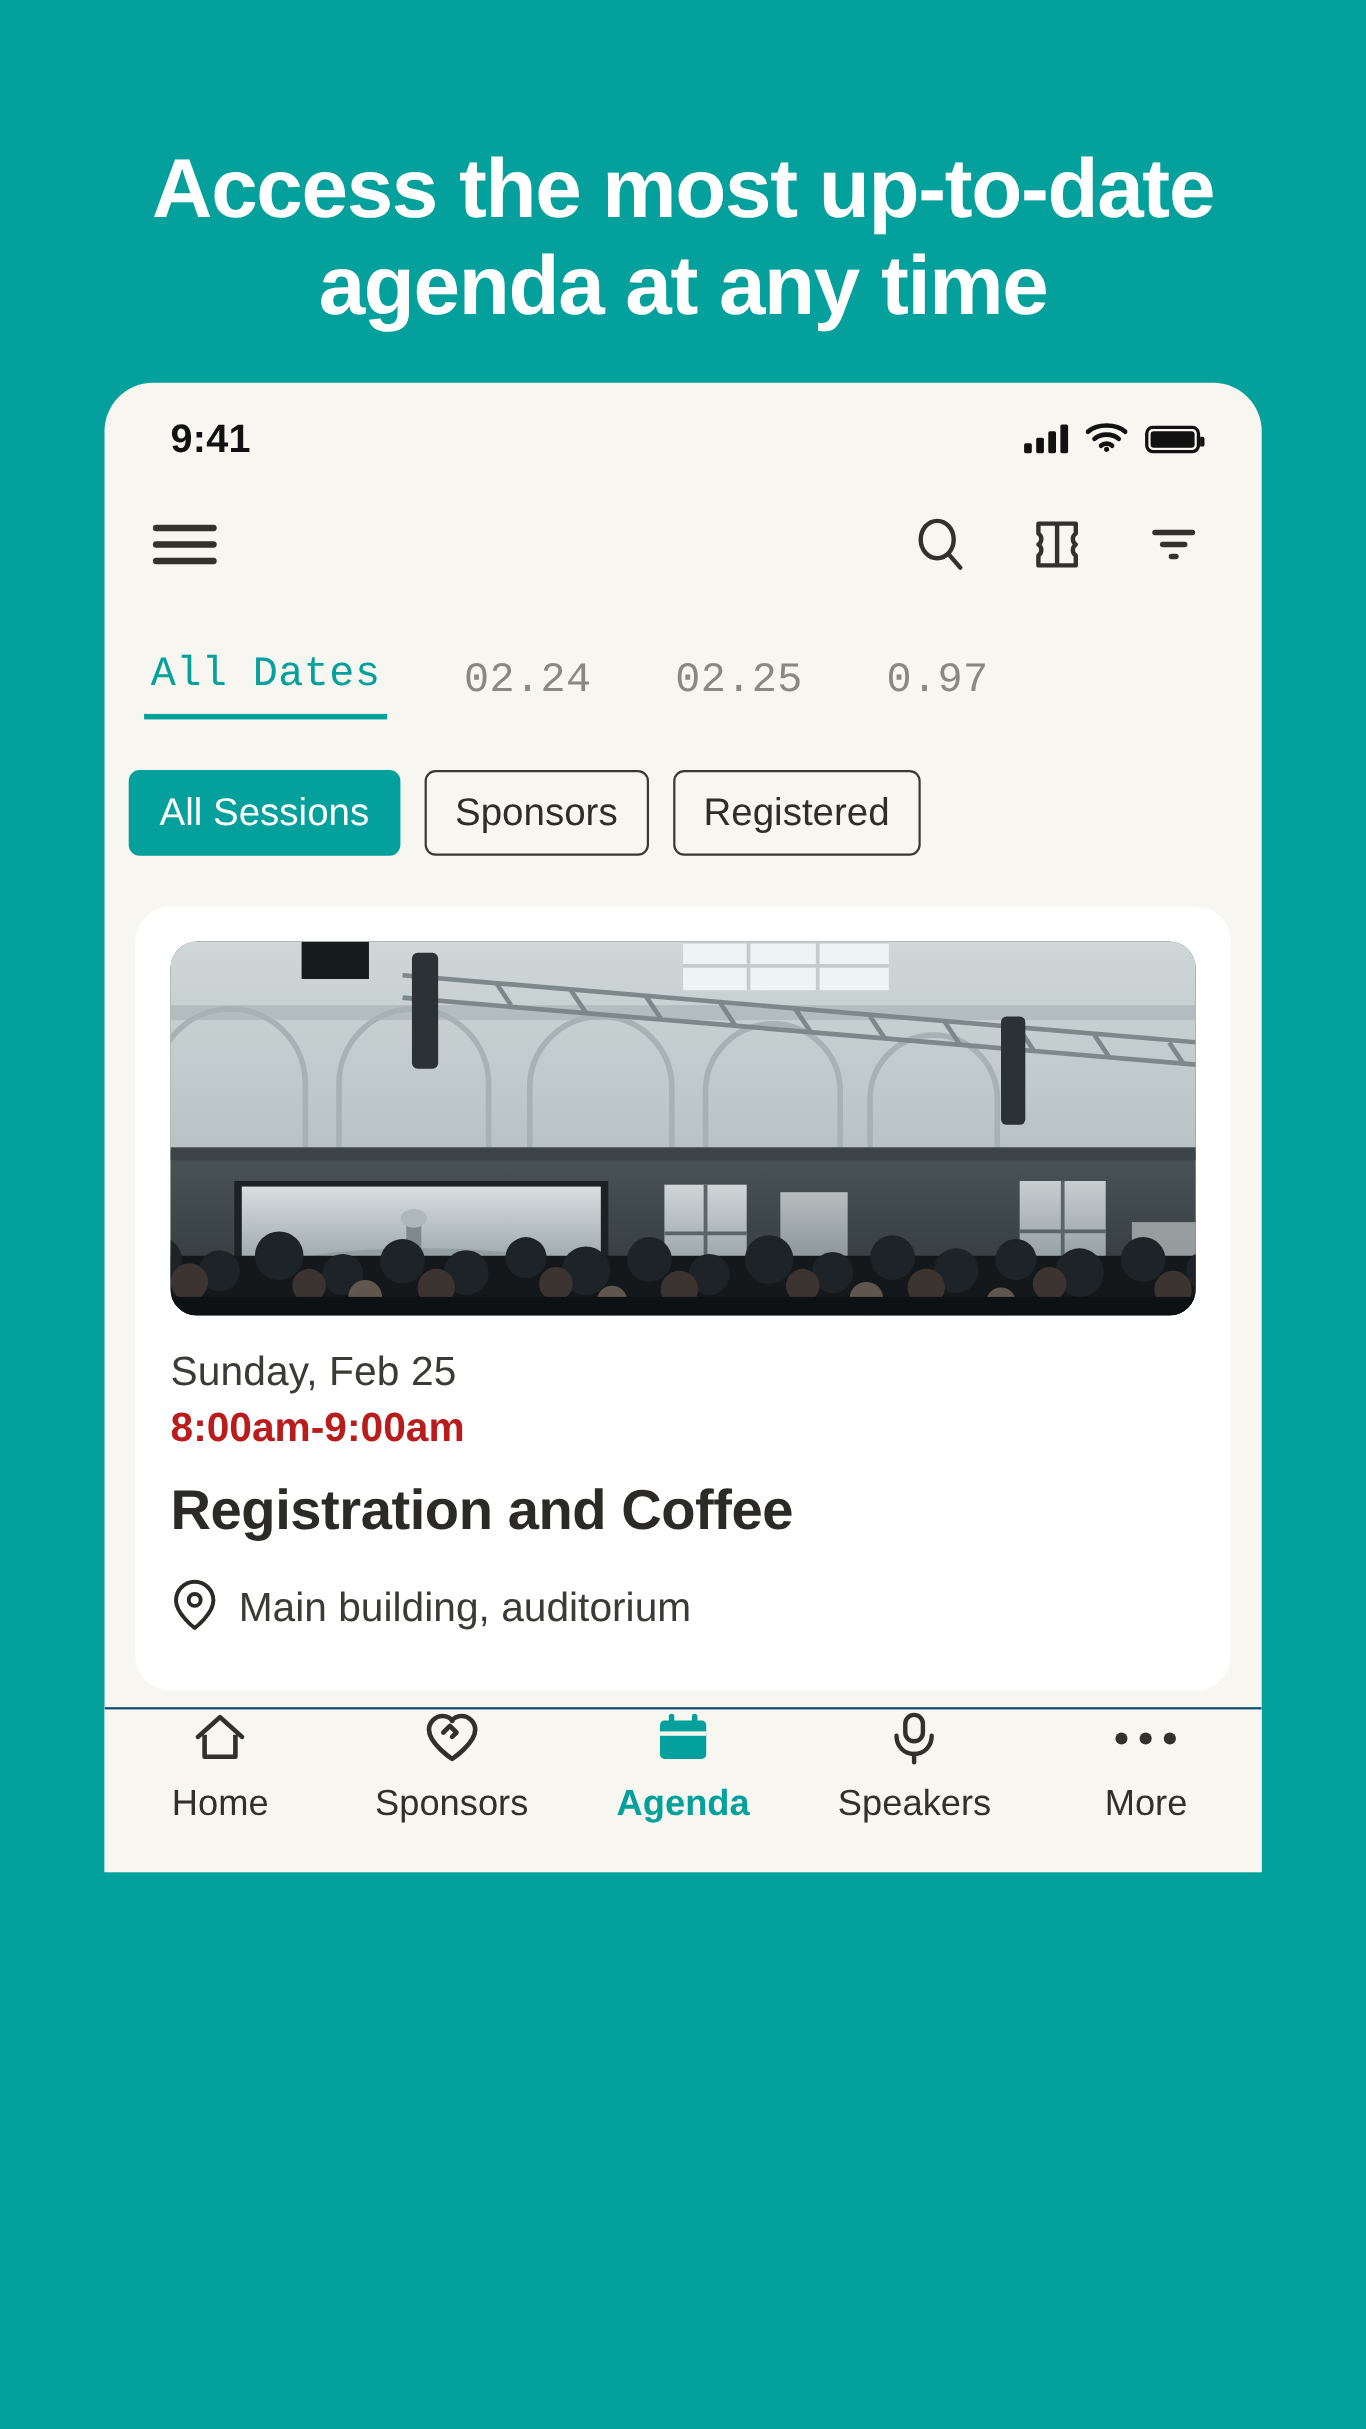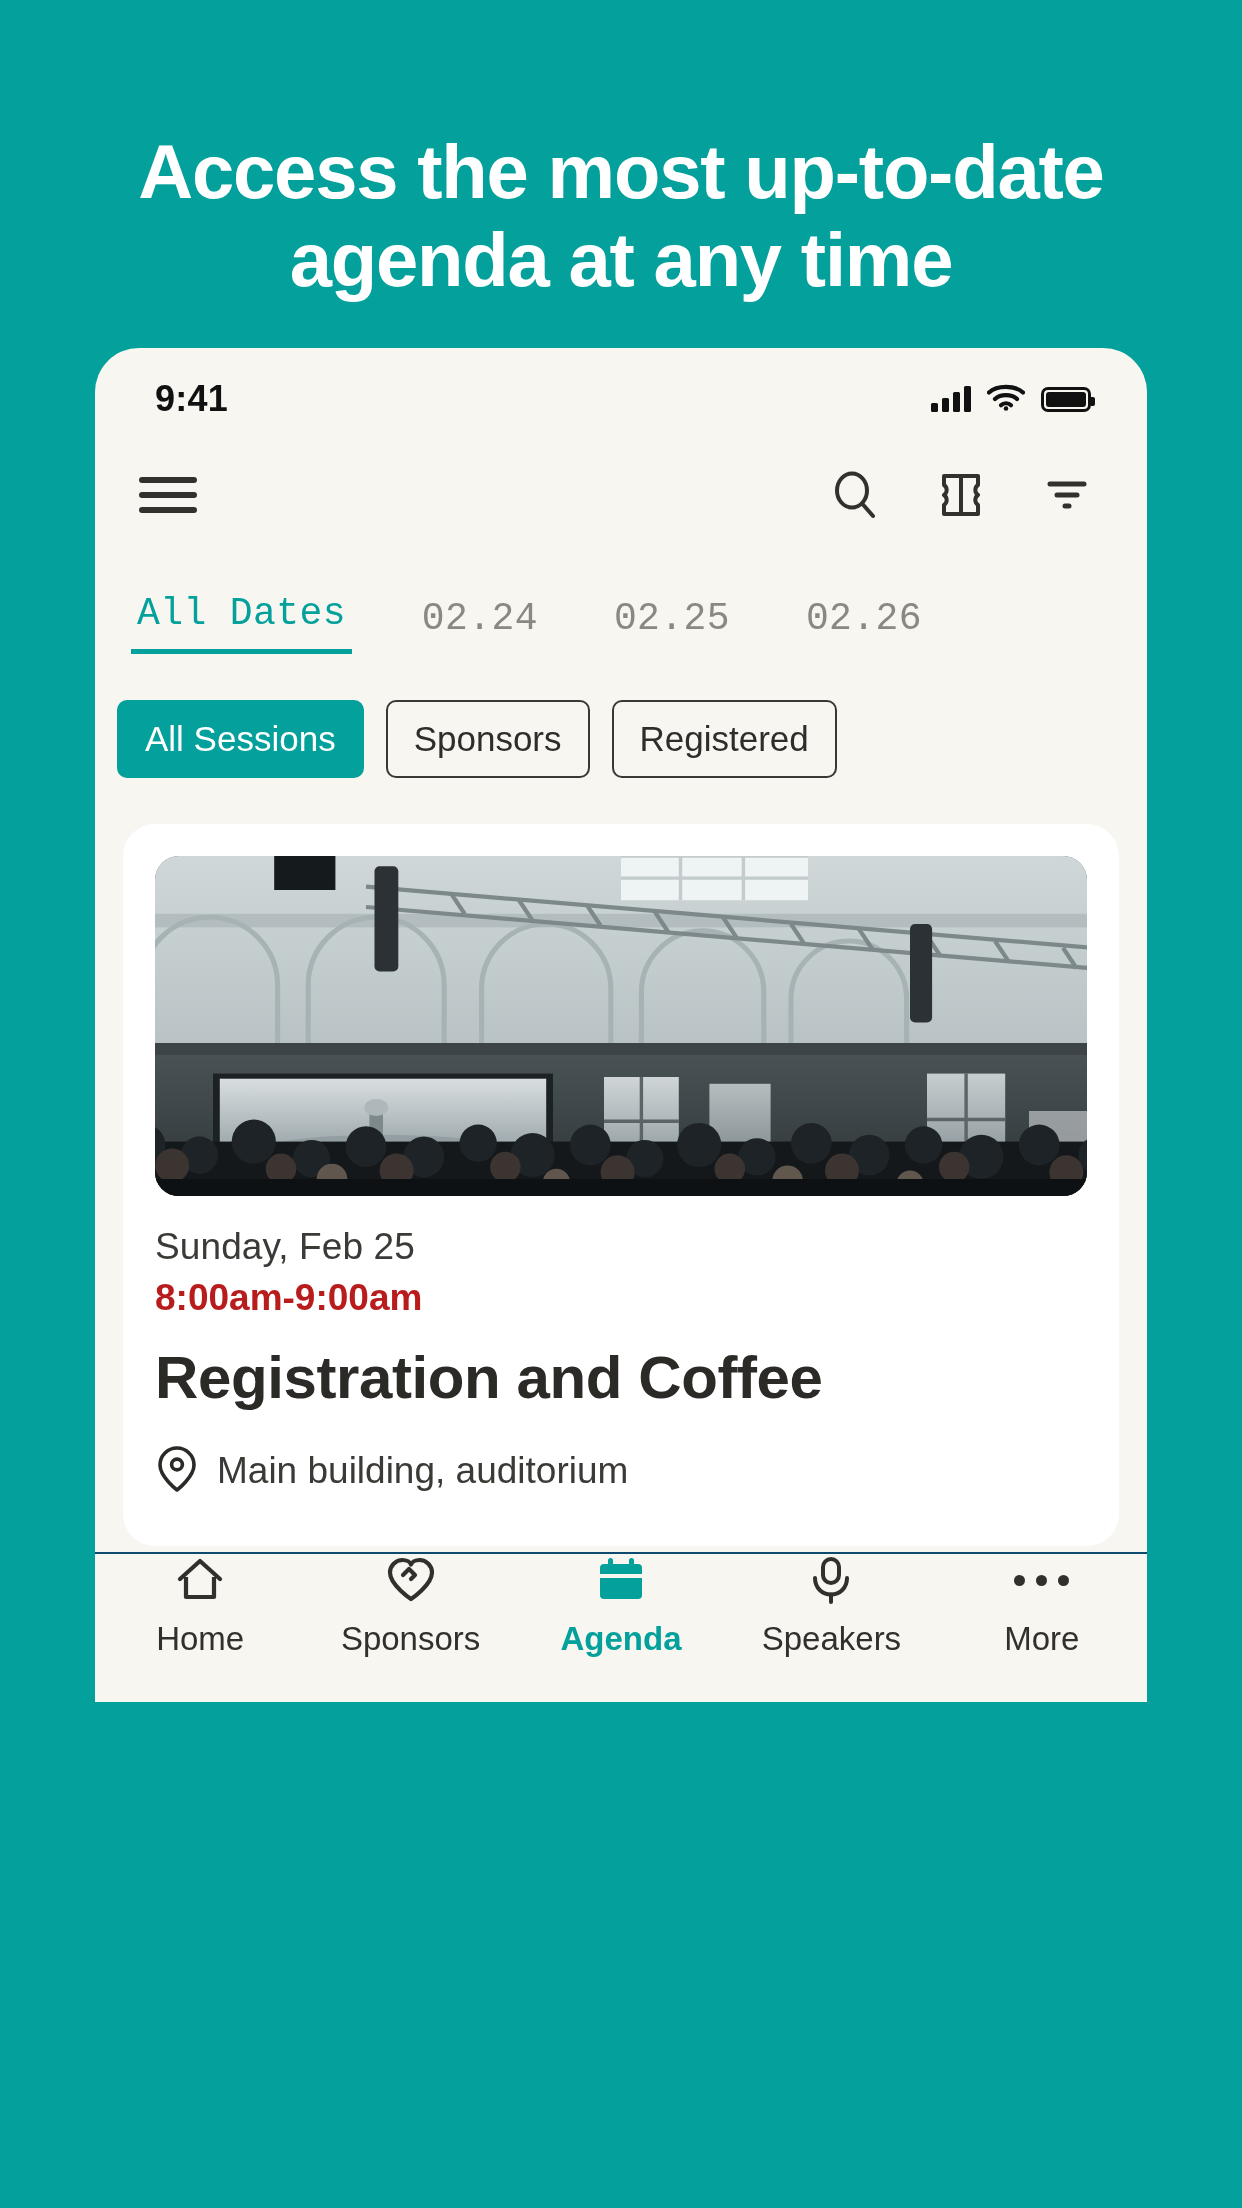--- a/index.html
+++ b/index.html
@@ -163,21 +163,21 @@
     margin-top: 30px;
     letter-spacing: 0.1px;
   }
   .card-time {
     font-size: 37px;
     font-weight: 700;
     color: #b91c1c;
     margin-top: 9px;
   }
   .card-title {
-    font-size: 60px;
+    font-size: 51px;
     font-weight: 700;
     color: #2c2a27;
     margin-top: 24px;
     letter-spacing: -0.4px;
   }
   .card-loc {
     display: flex;
     align-items: center;
     gap: 18px;
     margin-top: 32px;
@@ -267,21 +267,21 @@
         </svg>
       </div>
 
     </div>
   </div>
 
   <div class="datetabs">
     <div class="datetab active">All Dates</div>
     <div class="datetab">02.24</div>
     <div class="datetab">02.25</div>
-    <div class="datetab">02.26</div>
+    <div class="datetab">0.97</div>
   </div>
 
   <div class="chips">
     <div class="chip active">All Sessions</div>
     <div class="chip">Sponsors</div>
     <div class="chip">Registered</div>
   </div>
 
   <div class="cardwrap">
     <div class="card">

